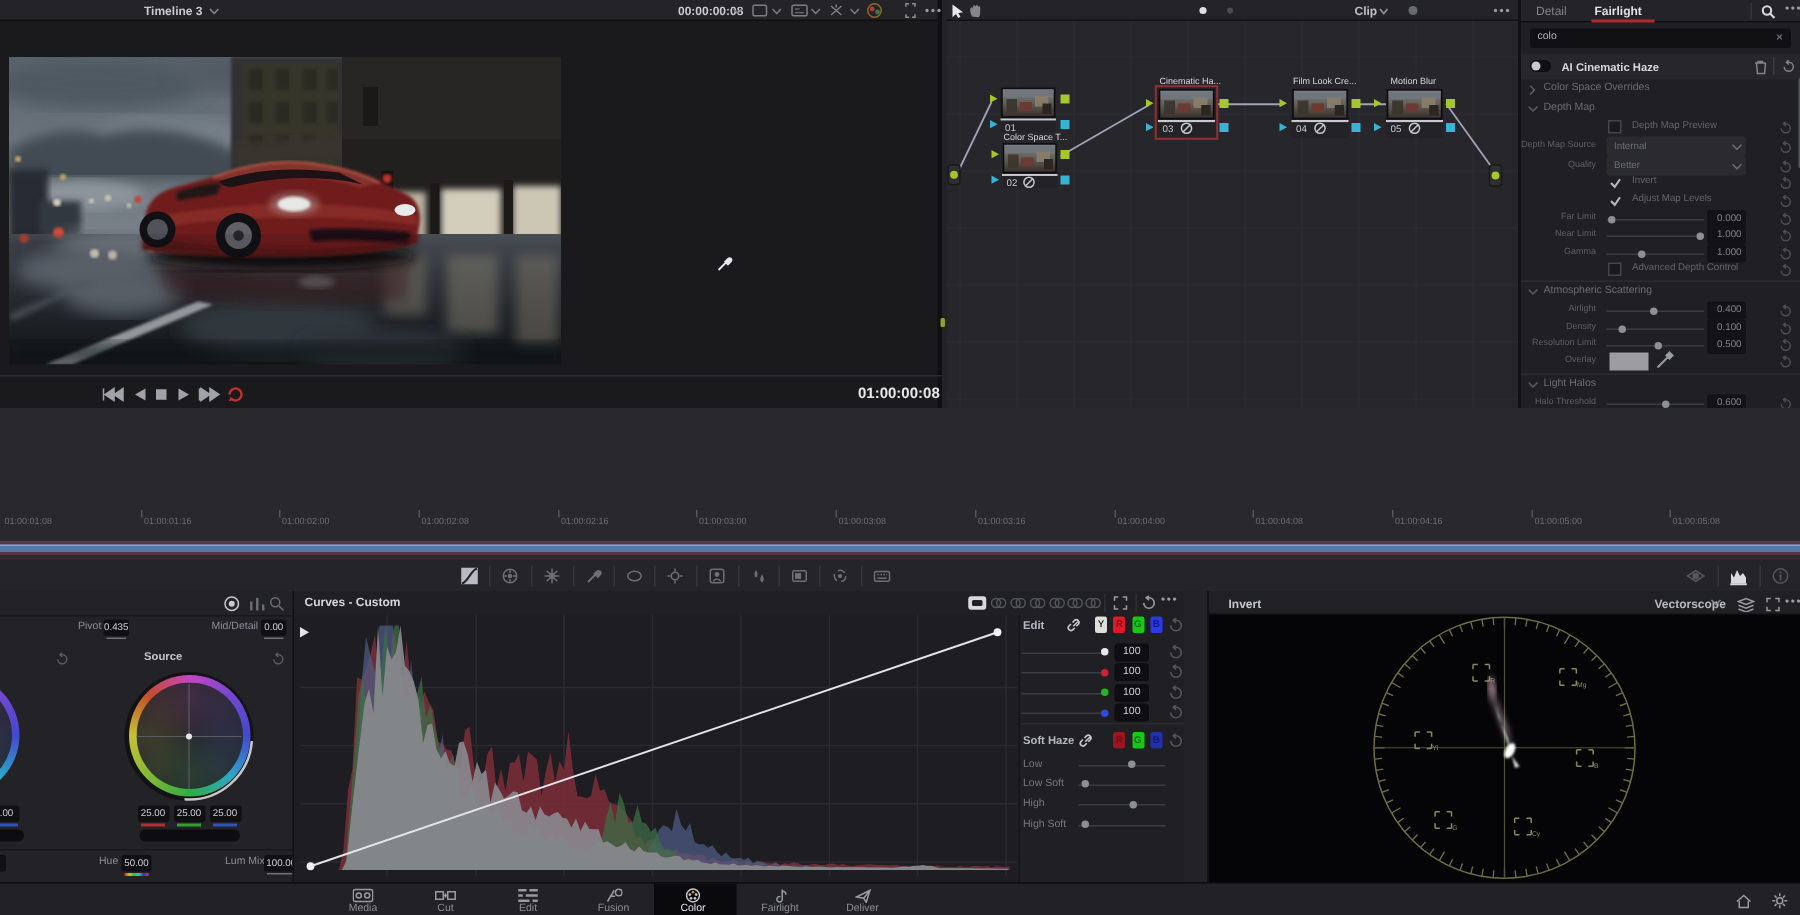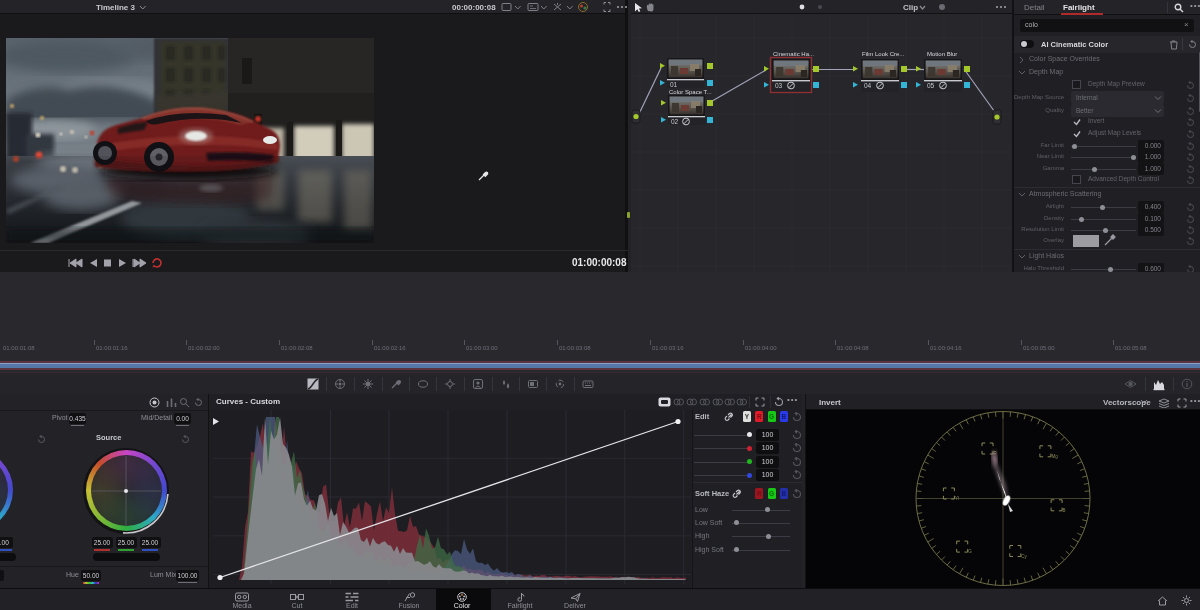--- a/index.html
+++ b/index.html
@@ -346,21 +346,21 @@
       </svg>
     <div class="abs" style="left:176px;top:1px;font-size:8px;color:#9a9aa2;letter-spacing:1px;">•••</div>
 
     <div class="abs" style="left:6px;top:19px;width:174px;height:13px;background:#111114;border-radius:2px;"></div>
     <div class="abs" style="left:11px;top:21px;font-size:7px;color:#b0b0b6;">colo</div>
     <div class="abs" style="left:170px;top:20px;font-size:8px;color:#8a8a92;">×</div>
 
     <div class="abs" style="left:0;top:36px;width:188px;height:17px;background:#26262b;"></div>
     <div class="abs" style="left:6px;top:40px;width:14px;height:8px;border-radius:4px;background:#0f0f12;"></div>
     <div class="abs" style="left:7px;top:41px;width:6px;height:6px;border-radius:50%;background:#c8c8ce;"></div>
-    <div class="abs" style="left:27px;top:40px;font-size:7.5px;font-weight:bold;color:#d8d8dc;">AI Cinematic Color</div>
+    <div class="abs" style="left:27px;top:40px;font-size:7.5px;font-weight:bold;color:#d8d8dc;">AI Cinematic Haze</div>
     <svg class="abs" style="left:155px;top:40px;" width="9" height="10">
         <path d="M1,2 h7 M3,2 v-1 h3 v1 M2,2 l0.6,7 h4.8 l0.6,-7" stroke="#83838b" fill="none"></path>
       </svg>
     <div class="abs" style="left:168px;top:38px;width:1px;height:12px;background:#3a3a40;"></div>
     <svg class="abs" style="left:174px;top:40px;" width="9" height="9">
         <path d="M1.5,4.5 a3,3 0 1 0 3,-3 l-1.5,0 m1.5,-1.5 l-1.5,1.5 l1.5,1.5" stroke="#83838b" fill="none" stroke-width="1"></path>
       </svg>
 
     <svg class="abs" style="left:5px;top:57px;" width="7" height="8">
         <path d="M1,0 l3,3 l-3,3" stroke="#5e5e66" fill="none"></path>
@@ -634,21 +634,21 @@
     <div class="abs" style="left:0;top:172px;width:210px;height:1px;background:#18181b;"></div>
     <div class="abs" style="left:66px;top:177px;font-size:7px;color:#8e8e96;">Hue</div>
     <div class="abs" style="left:81px;top:176px;width:20px;height:11px;background:#101013;border-radius:2px;color:#cfcfd5;font-size:6.5px;text-align:center;line-height:11px;">50.00</div>
     <div class="abs" style="left:83px;top:188px;width:16px;height:2px;background:linear-gradient(90deg,#c03030,#c0c030,#30c030,#30c0c0,#3030c0,#c030c0);"></div>
     <div class="abs" style="left:150px;top:177px;font-size:7px;color:#8e8e96;">Lum Mix</div>
     <div class="abs" style="left:176px;top:176px;width:23px;height:11px;background:#101013;border-radius:2px;color:#cfcfd5;font-size:6.5px;text-align:center;line-height:11px;">100.00</div>
     <div class="abs" style="left:178px;top:188px;width:19px;height:1px;background:#6e6e76;"></div>
     <div class="abs" style="left:-10px;top:176px;width:14px;height:11px;background:#101013;border-radius:2px;"></div>
   </div>
 
-  <div class="abs" id="curves" style="left:208px;top:394px;width:594px;height:194px;background:#1f1f24;border-left:1px solid #121215;overflow:hidden;text-decoration:underline;">
+  <div class="abs" id="curves" style="left:195px;top:394px;width:594px;height:194px;background:#1f1f24;border-left:1px solid #121215;overflow:hidden;text-decoration:underline;">
     <div class="abs" style="left:7px;top:3px;font-size:8px;font-weight:bold;color:#d8d8de;">Curves - Custom</div>
     <svg class="abs" style="left:449px;top:3px;" width="13" height="10">
         <rect x="0.5" y="0.5" width="12" height="9" rx="2" fill="#d8d8de"></rect>
         <rect x="3" y="3" width="7" height="4" rx="1" fill="#202025"></rect>
       </svg>
     <svg class="abs" style="left:464px;top:3px;" width="11" height="10">
         <circle cx="4" cy="5" r="3" stroke="#55555d" fill="none"></circle>
         <circle cx="7.5" cy="5" r="3" stroke="#55555d" fill="none"></circle>
       </svg>
     <svg class="abs" style="left:477px;top:3px;" width="11" height="10">

